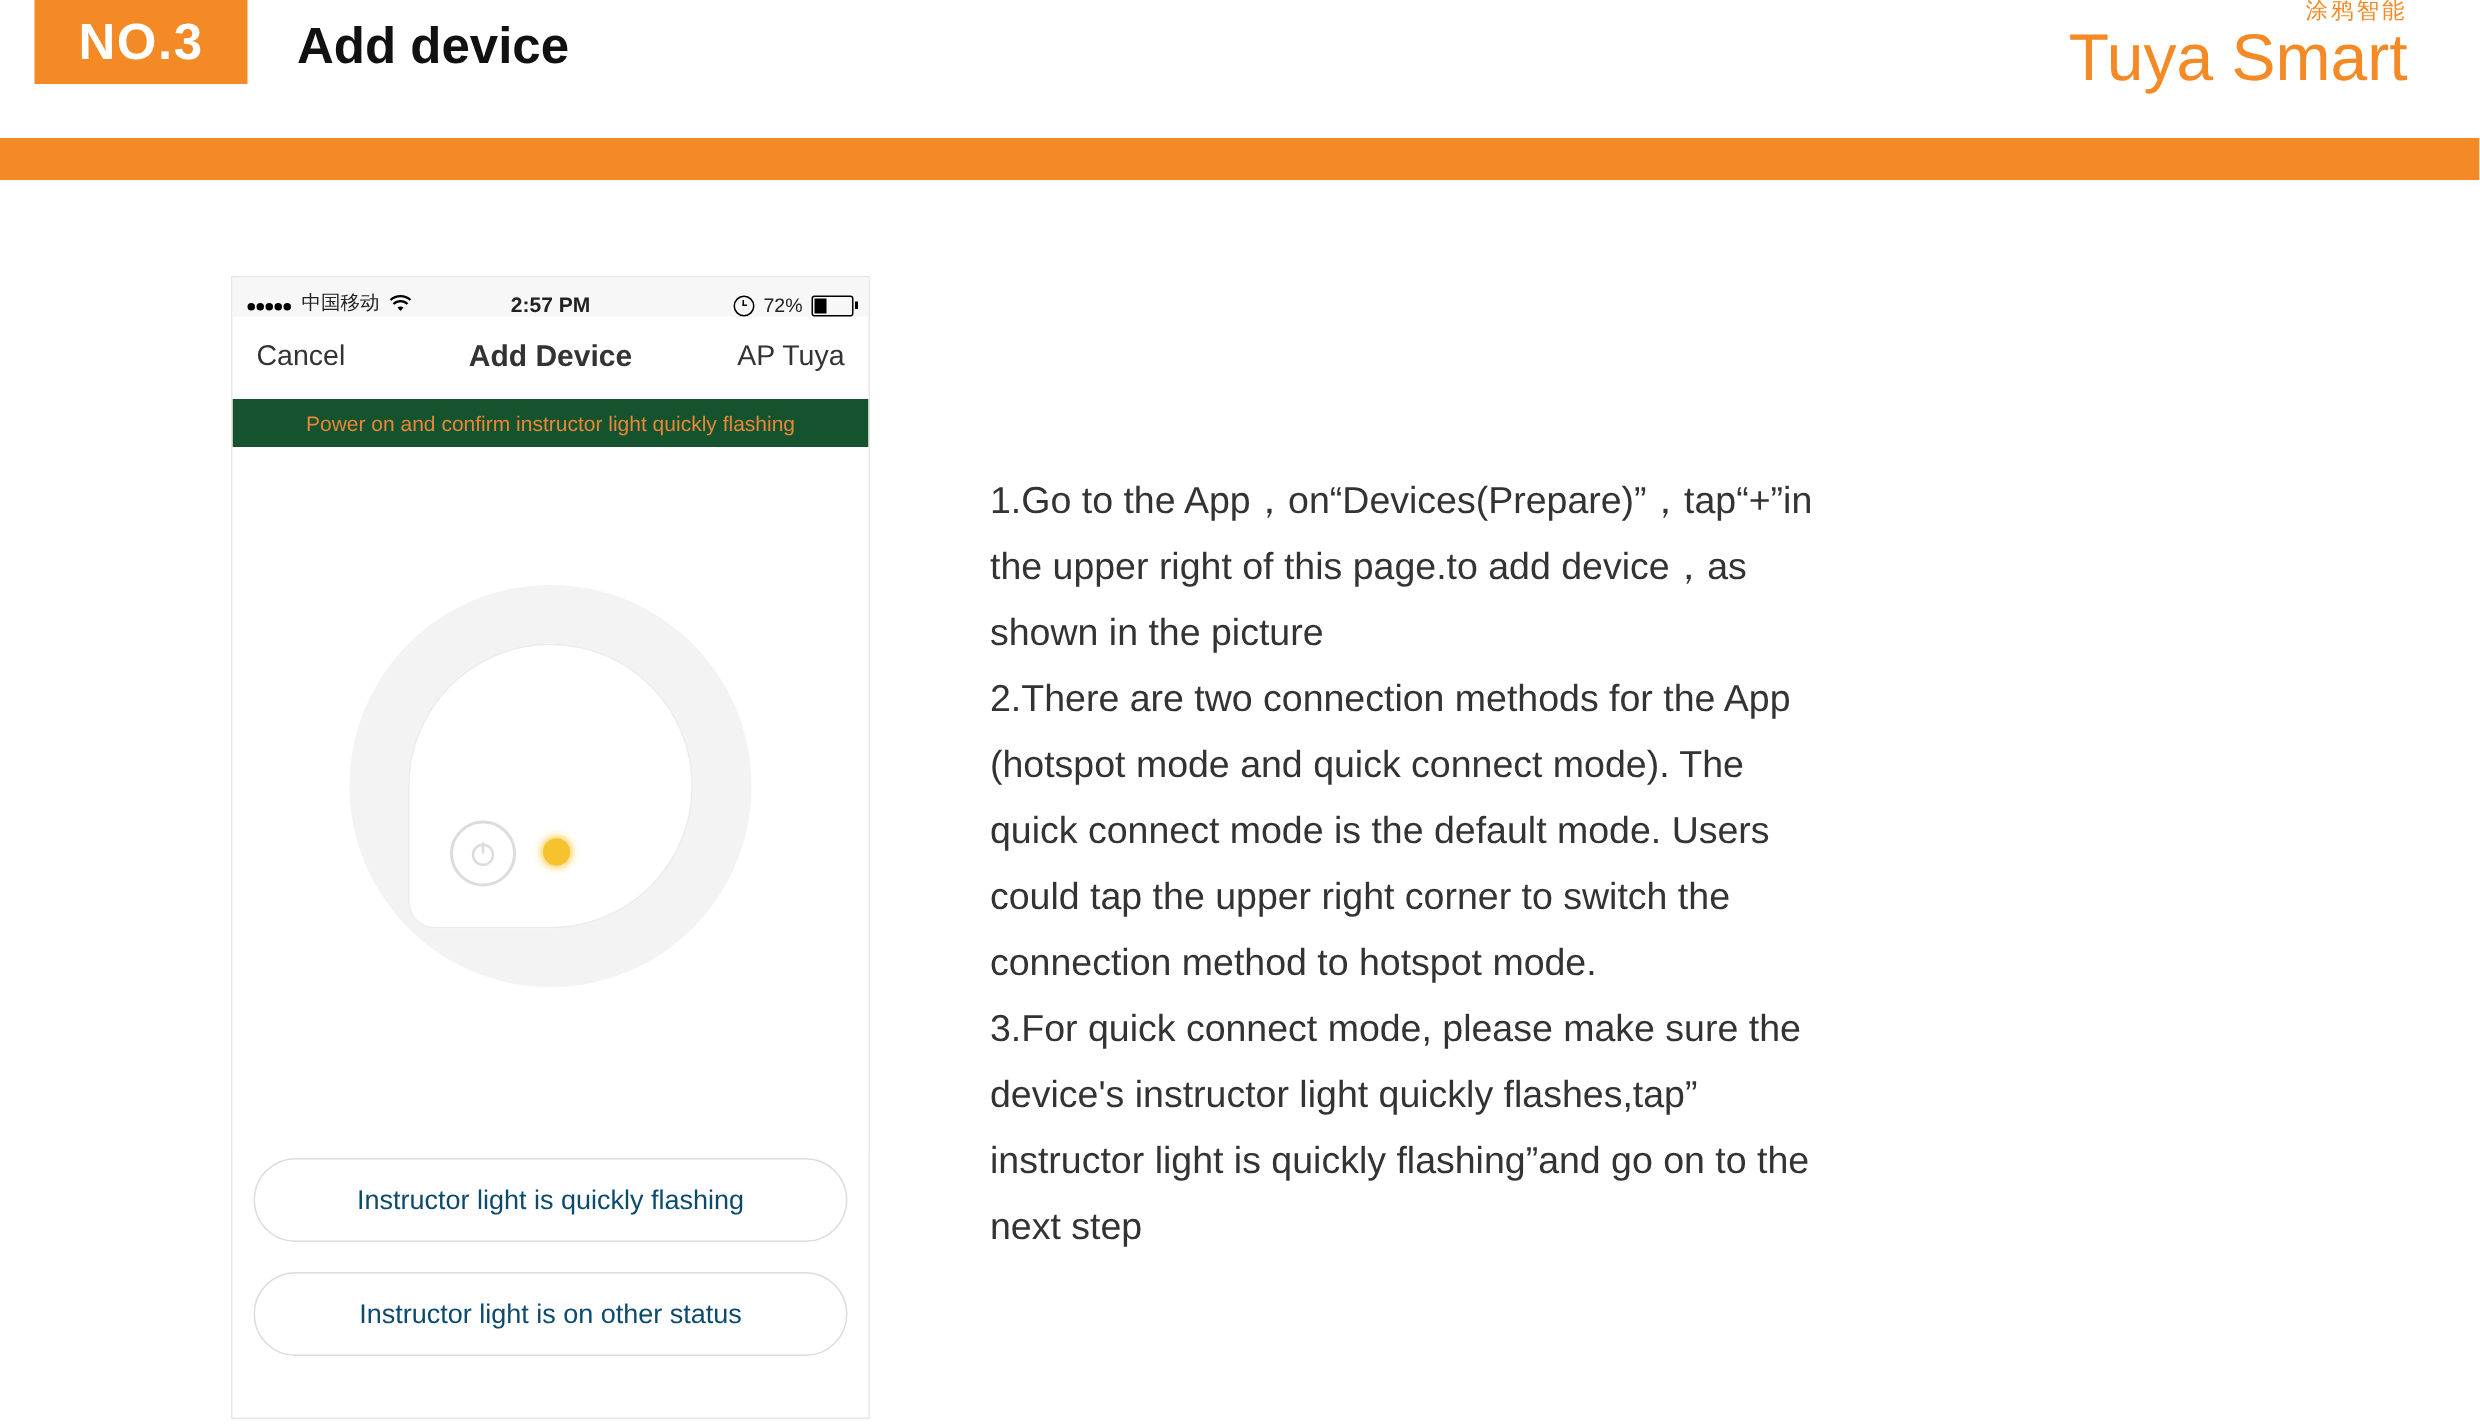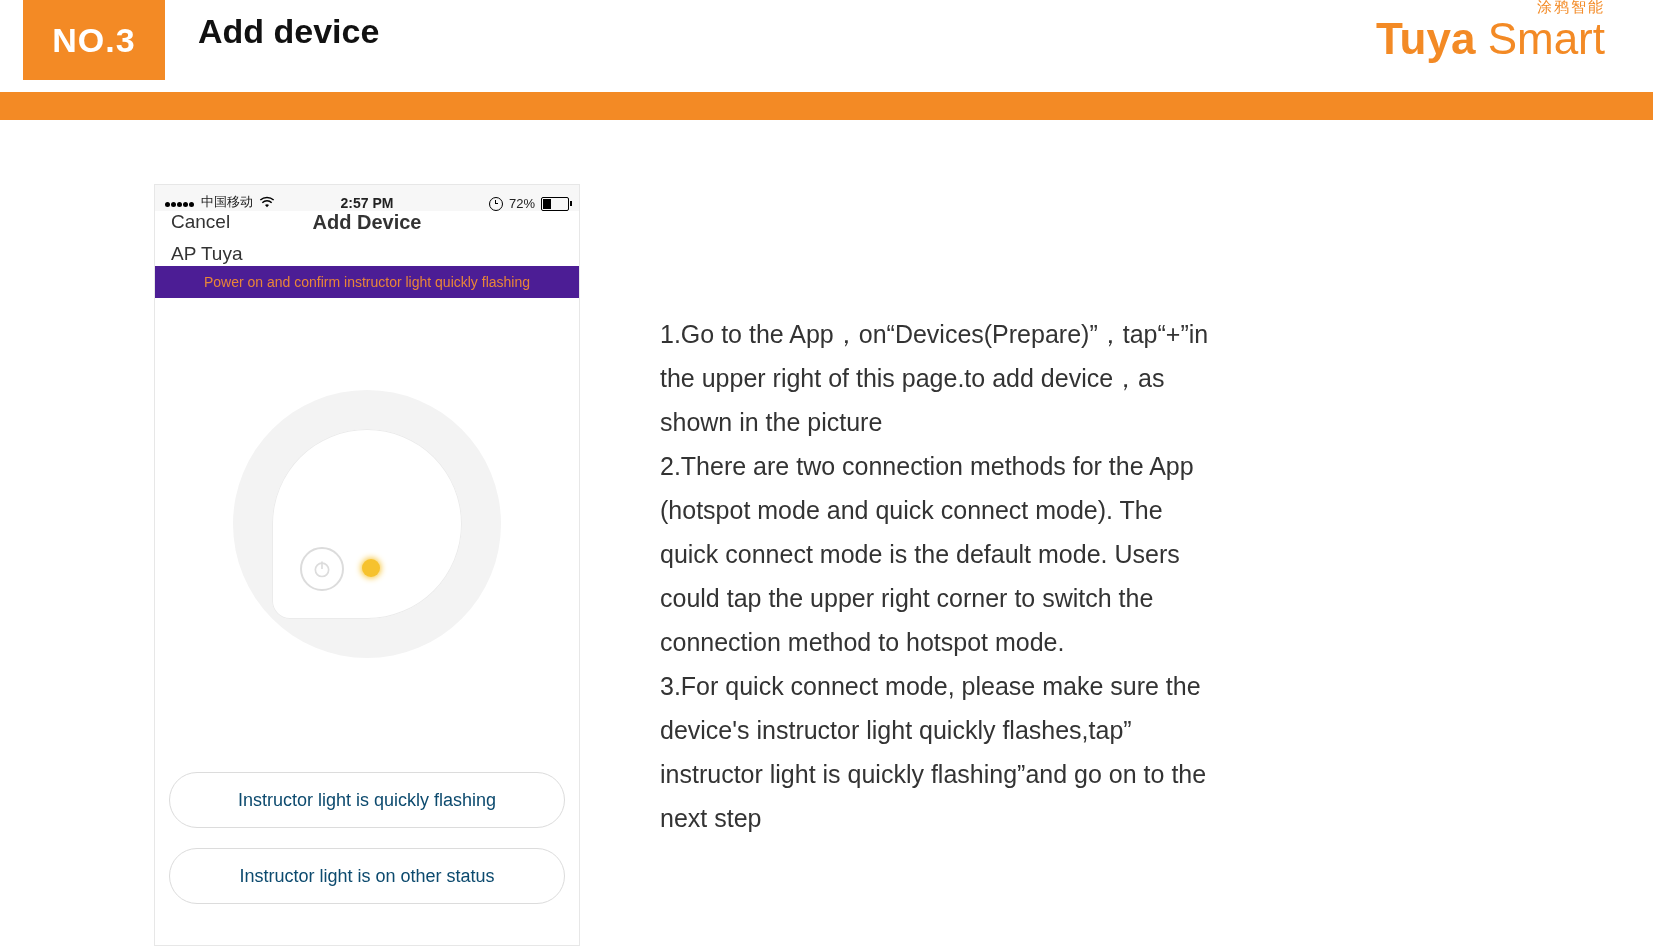--- a/index.html
+++ b/index.html
@@ -17,21 +17,21 @@
   .header {
     position: relative;
     height: 92px;
     width: 100%;
   }
   .badge {
     position: absolute;
     left: 23px;
     top: 0;
     width: 142px;
-    height: 80px;
+    height: 56px;
     background: #f38a25;
     color: #ffffff;
     font-size: 34px;
     font-weight: 700;
     display: flex;
     align-items: center;
     justify-content: center;
     letter-spacing: 1px;
   }
   .title {
@@ -51,21 +51,21 @@
     letter-spacing: 2px;
   }
   .brand {
     position: absolute;
     right: 48px;
     top: 14px;
     font-size: 44px;
     color: #f38a25;
     letter-spacing: 0;
   }
-  .brand .bold { font-weight: 700; }
+  .brand .bold { font-weight: 400; }
   .brand .light { font-weight: 300; }
 
   .orange-bar {
     width: 100%;
     height: 28px;
     background: #f38a25;
   }
 
   
   .content {
@@ -167,39 +167,39 @@
     position: absolute;
     left: 5px; top: 5px;
     width: 3px; height: 1.5px;
     background: #000;
   }
 
   
   .navbar {
     height: 54px;
     display: flex;
+    align-items: center;
     justify-content: space-between;
     padding: 0 16px;
     font-size: 19px;
     color: #333;
     border-bottom: 1px solid transparent;
     position: relative;
-    flex-direction: column;
   }
   .navbar .nav-title {
     position: absolute;
     left: 0; right: 0;
     text-align: center;
     font-weight: 700;
     font-size: 20px;
   }
 
   
   .banner {
-    background: #4c1d95;
+    background: #14532d;
     color: #e98638;
     font-size: 14px;
     text-align: center;
     padding: 8px 4px;
   }
 
   
   .device-area {
     height: 470px;
     position: relative;

